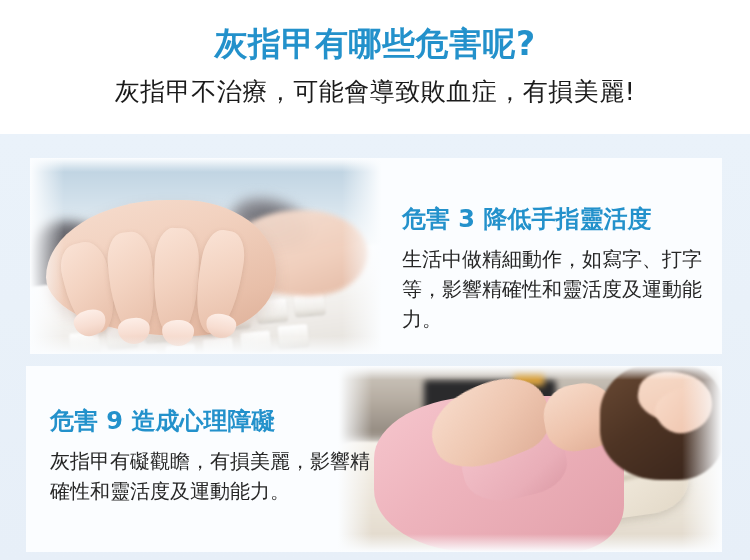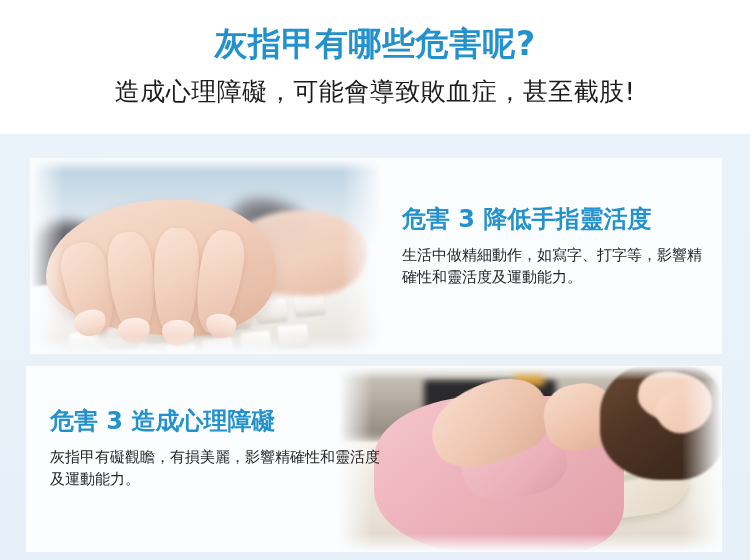--- a/index.html
+++ b/index.html
@@ -303,34 +303,34 @@
   .card-heading {
     margin: 0 0 10px 0;
     font-size: 24px;
     line-height: 1.15;
     font-weight: 700;
     color: #2391cb;
     white-space: nowrap;
   }
   .card-body {
     margin: 0;
-    font-size: 15px;
+    font-size: 20px;
     line-height: 1.52;
     color: #262626;
     font-weight: 400;
   }
 </style>
 </head>
 <body>
 
 <div class="page">
 
   <div class="header">
     <h1 class="headline">灰指甲有哪些危害呢?</h1>
-    <p class="subhead">造成心理障礙，可能會導致敗血症，甚至截肢!</p>
+    <p class="subhead">灰指甲不治療，可能會導致敗血症，有損美麗!</p>
   </div>
 
   <div class="content">
 
     <div class="card card-1">
 
       <div class="photo photo-keyboard">
         <div class="kb-bg-top"></div>
         <div class="kb-dark-sleeve"></div>
         <div class="kb-sleeve-2"></div>
@@ -395,19 +395,19 @@
         <div class="wm-face"></div>
         <div class="wm-fingers"></div>
 
         <div class="edge-fade-top"></div>
         <div class="edge-fade-left"></div>
         <div class="edge-fade-right"></div>
         <div class="edge-fade-bottom"></div>
       </div>
 
       <div class="text-block tb-2">
-        <h2 class="card-heading">危害 3 造成心理障礙</h2>
+        <h2 class="card-heading">危害 9 造成心理障礙</h2>
         <p class="card-body">灰指甲有礙觀瞻，有損美麗，影響精確性和靈活度及運動能力。</p>
       </div>
     </div>
 
   </div>
 </div>
 
 </body></html>

